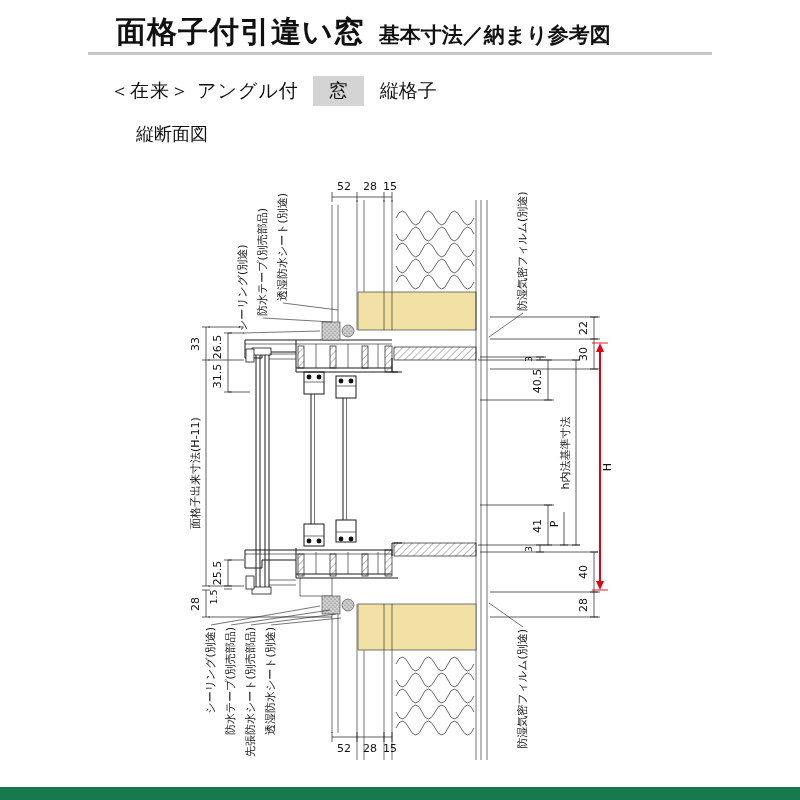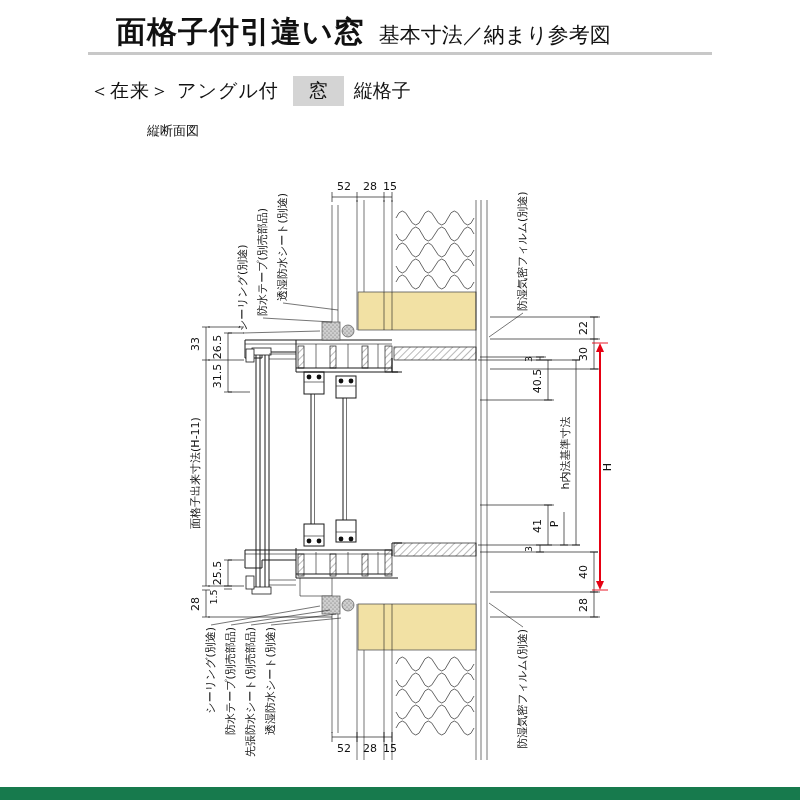--- a/index.html
+++ b/index.html
@@ -1,26 +1,26 @@
 <!DOCTYPE html>
 <html><head>
 <meta charset="utf-8">
 <style>
   html,body{margin:0;padding:0;background:#ffffff;width:800px;height:800px;
     font-family:"DejaVu Sans","Liberation Sans",sans-serif;color:#111;}
   .page{position:relative;width:800px;height:800px;overflow:hidden;background:#fff;}
   .hdr{position:absolute;left:88px;top:12px;white-space:nowrap;}
   .hdr .title{font-size:30px;font-weight:bold;letter-spacing:1px;margin-left:28px;}
-  .hdr .subtitle{font-size:21px;font-weight:normal;margin-left:14px;}
+  .hdr .subtitle{font-size:21px;font-weight:bold;margin-left:14px;}
   .rule{position:absolute;left:88px;top:52px;width:624px;height:3px;background:#c8c8c8;}
   .variant{position:absolute;left:90px;top:76px;font-size:19px;white-space:nowrap;}
-  .variant .pre{letter-spacing:1px;}
+  .variant .pre{letter-spacing:1px;margin-left:20px;}
   .variant .winbox{display:inline-block;background:#d4d4d4;padding:2px 16px;margin-left:14px;}
-  .variant .suf{margin-left:10px;}
-  .seclabel{position:absolute;left:147px;top:122px;font-size:13px;}
+  .variant .suf{margin-left:16px;}
+  .seclabel{position:absolute;left:136px;top:122px;font-size:18px;}
   svg{position:absolute;left:0;top:0;}
   svg text{fill:#111;font-size:11px;font-family:"DejaVu Sans","Liberation Sans",sans-serif;}
   .s{stroke:#1a1a1a;stroke-width:1;fill:none;}
   .t{stroke:#1a1a1a;stroke-width:0.6;fill:none;}
   .d{stroke:#1a1a1a;stroke-width:0.7;fill:none;}
   .wood{fill:#f2e1a4;stroke:#555;stroke-width:0.8;}
   .hc{fill:url(#hatch);stroke:#1a1a1a;stroke-width:0.7;}
   .stip{fill:url(#stipple);stroke:#555;stroke-width:0.7;}
   .insul{stroke:#555;stroke-width:0.9;fill:none;}
   .redl{stroke:#e60012;stroke-width:2;fill:none;}

